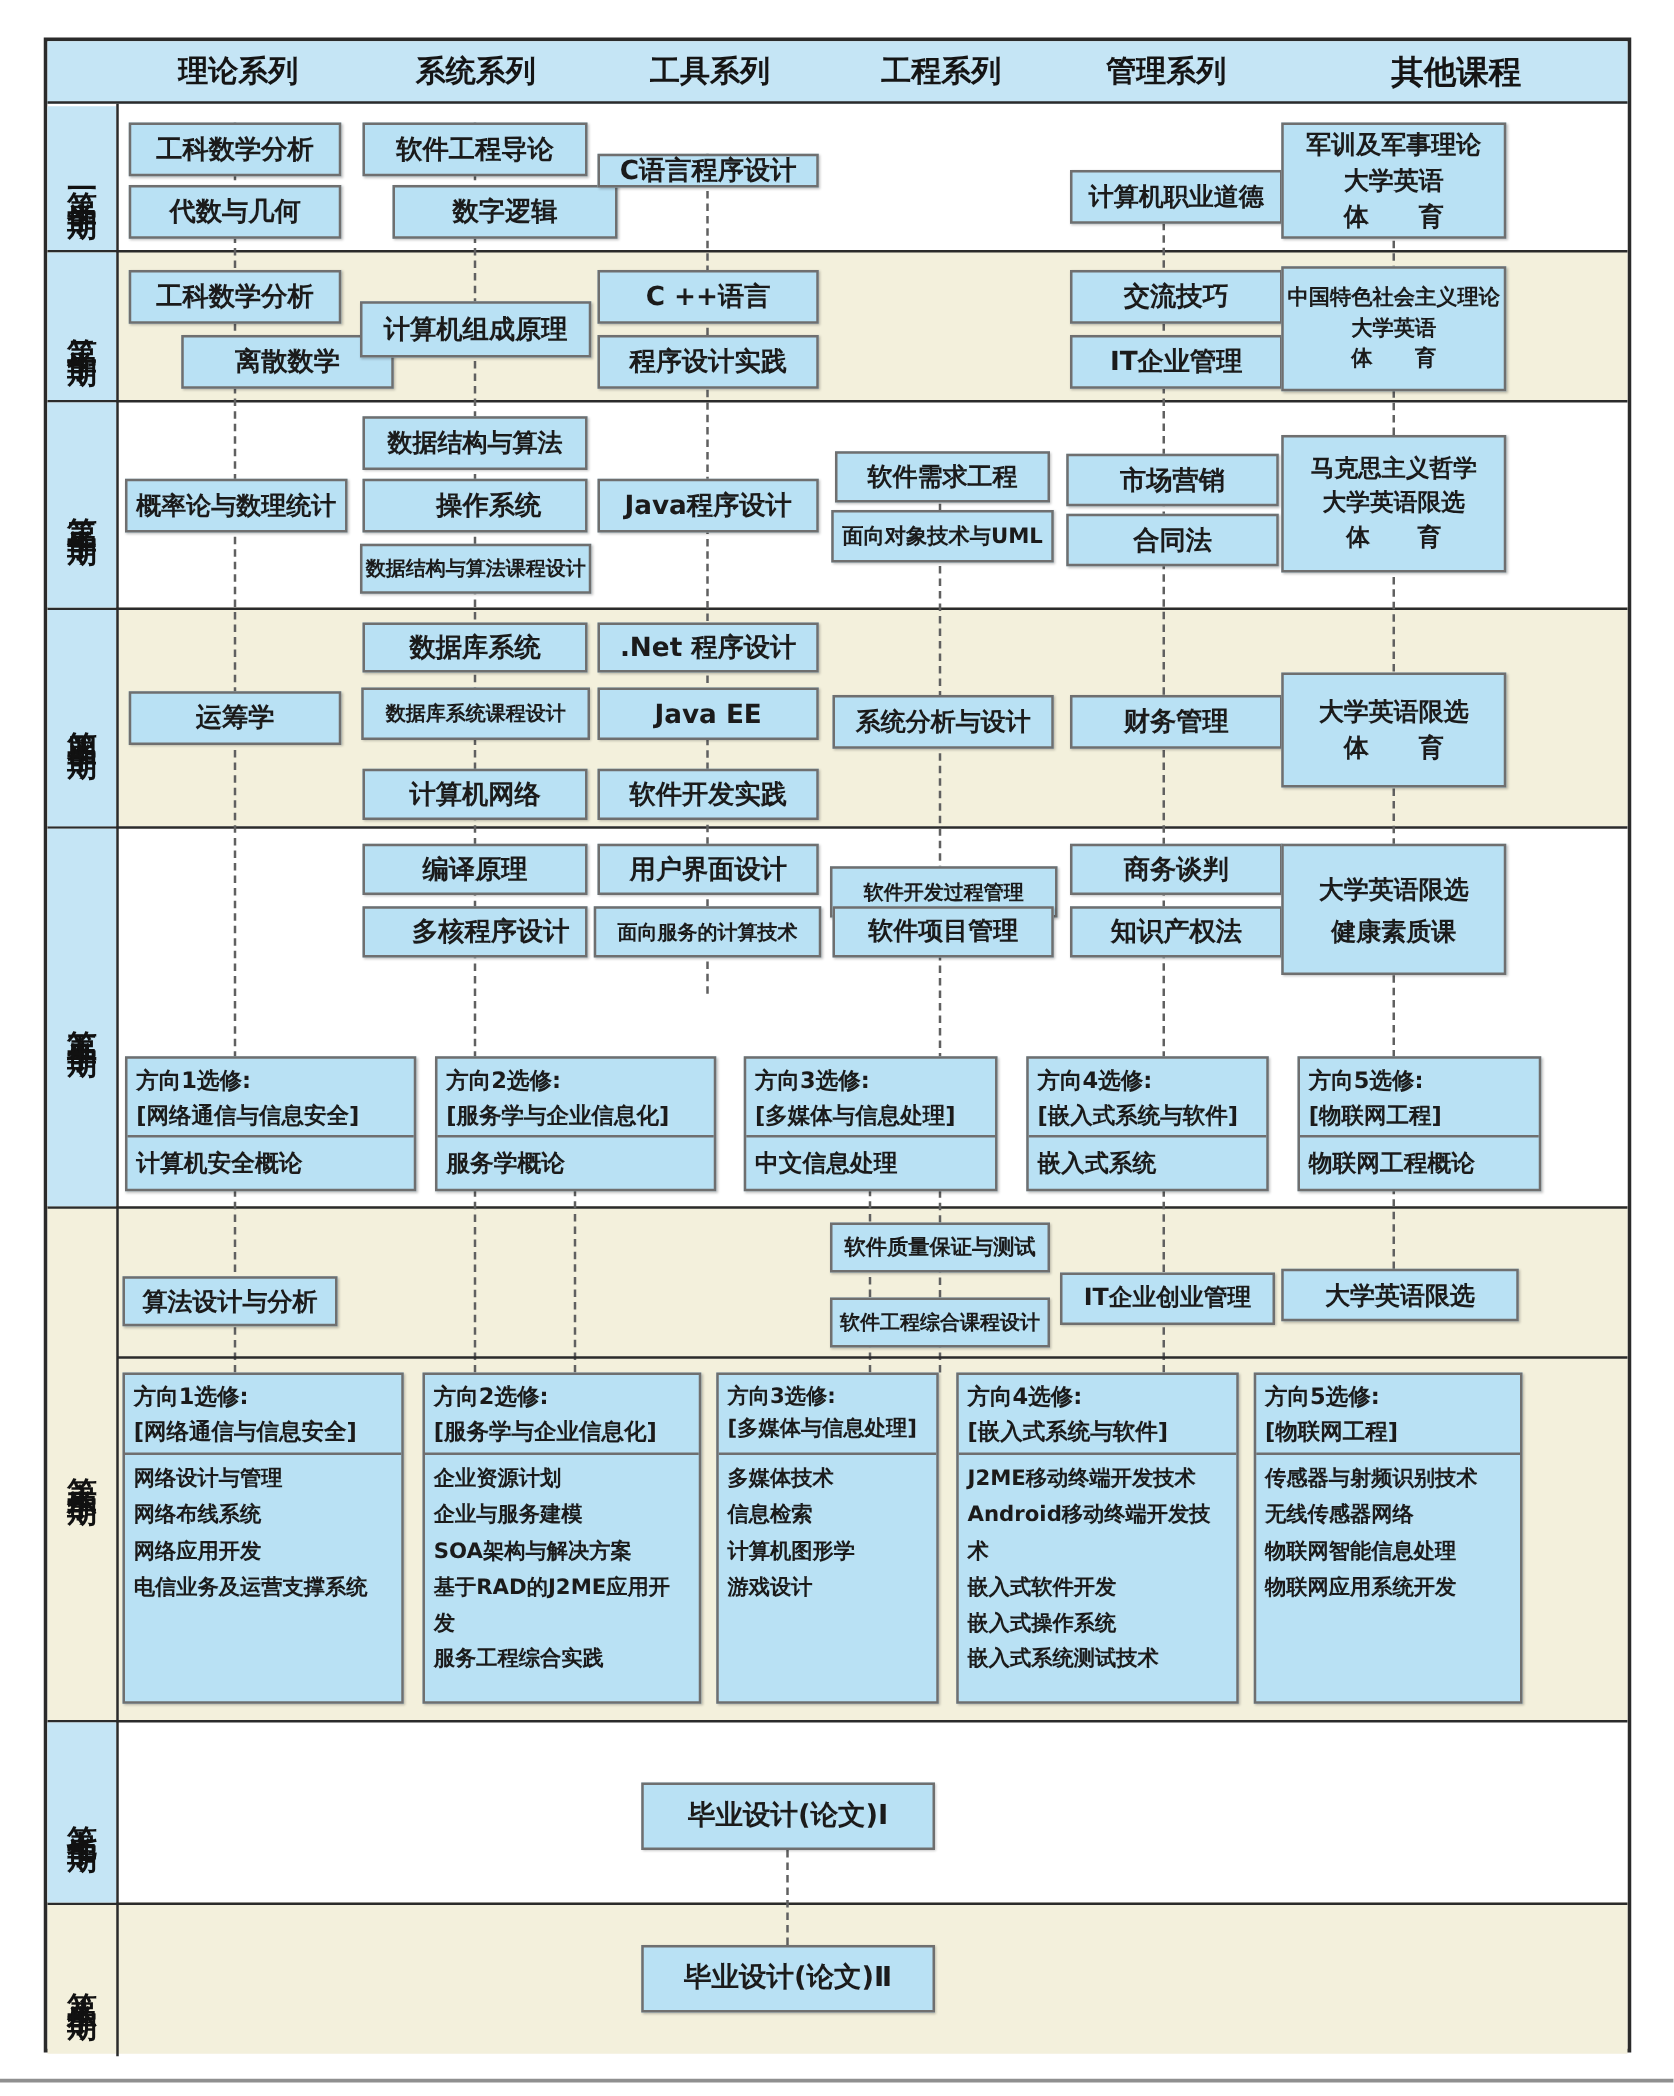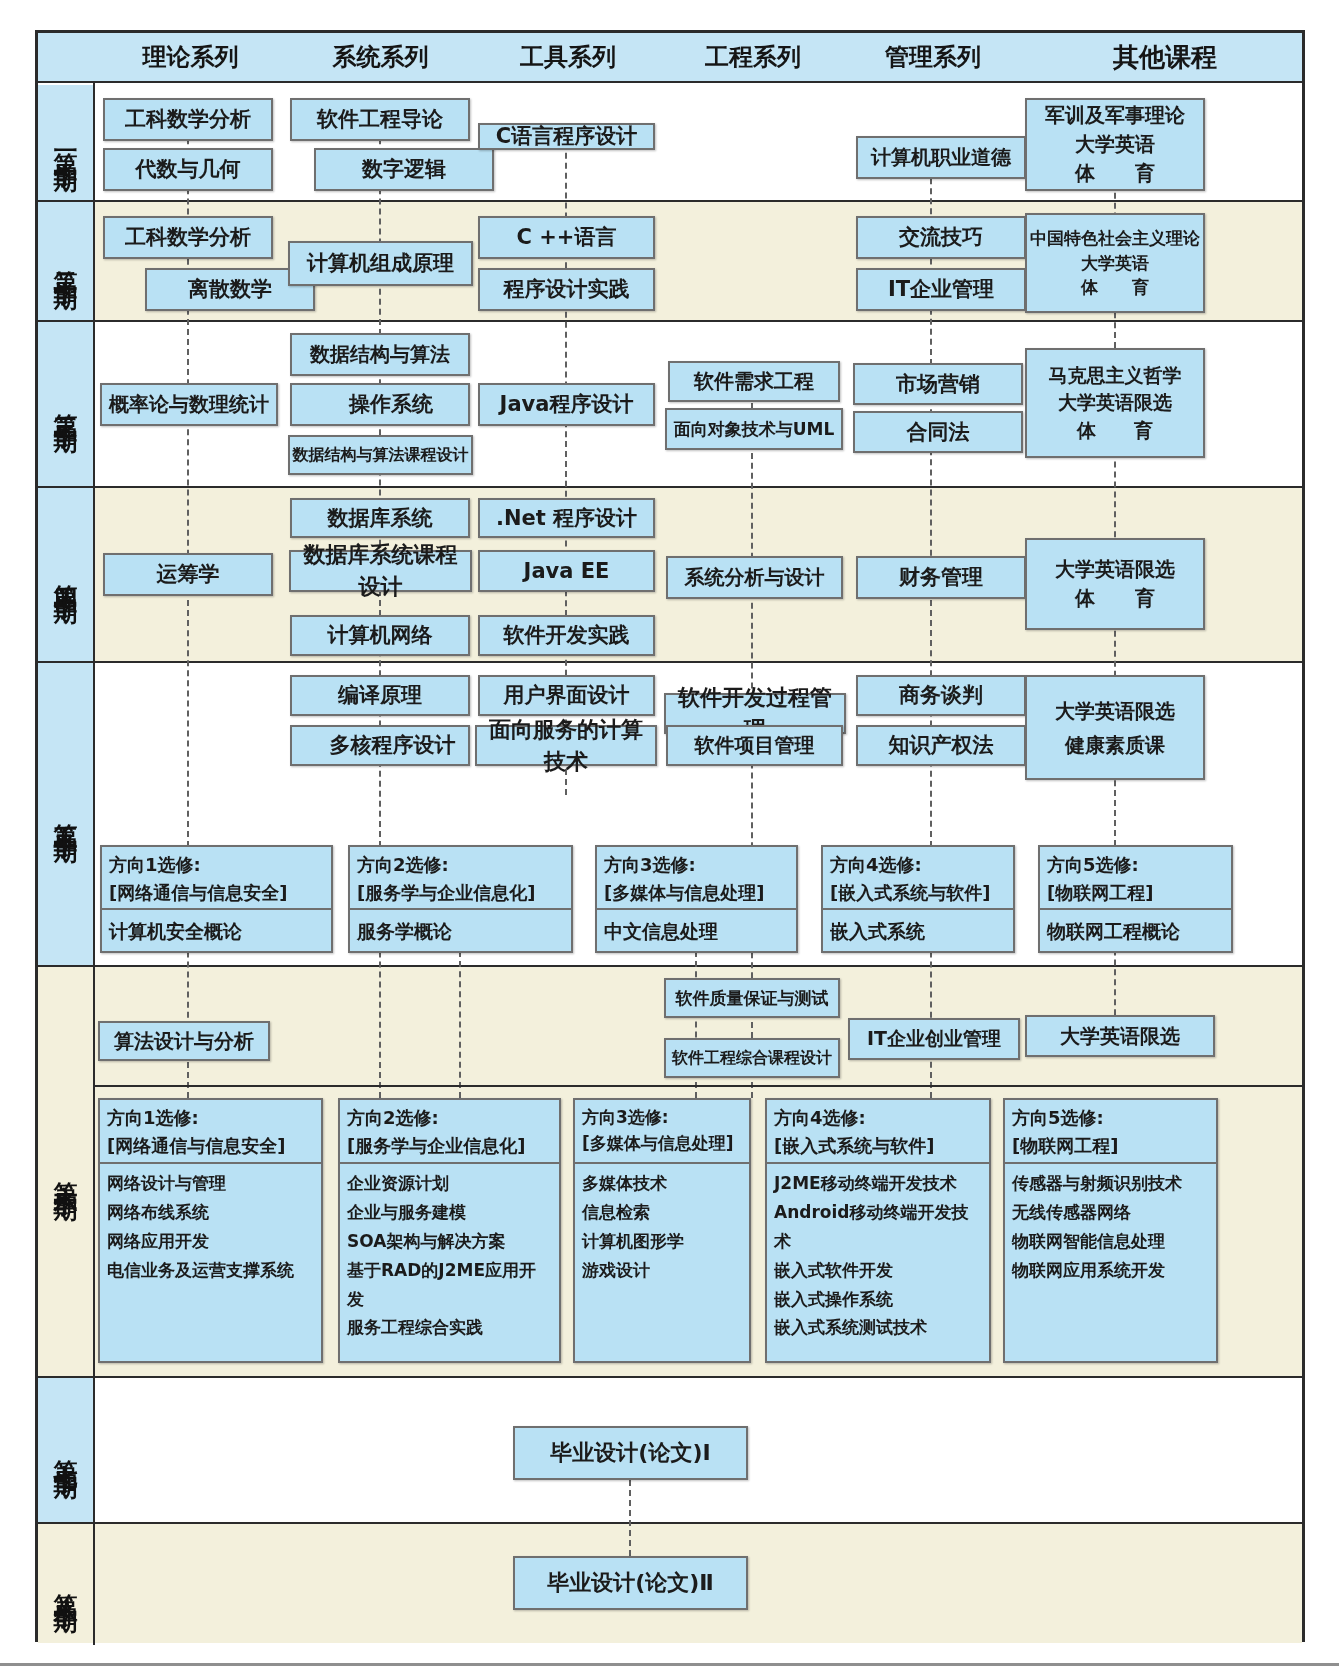--- a/index.html
+++ b/index.html
@@ -8,21 +8,21 @@
   .chart{position:absolute;left:35px;top:30px;width:1270px;height:1612px;border:3px solid #2b2b2b;background:#fff;box-sizing:border-box;}
   .hdr{position:absolute;left:0;top:0;width:100%;height:50px;background:#c5e5f5;border-bottom:2px solid #2b2b2b;box-sizing:border-box;z-index:2;}
   .hcol{position:absolute;top:0;height:48px;display:flex;align-items:center;justify-content:center;font-size:24px;font-weight:bold;color:#151515;z-index:3;}
   .row{position:absolute;left:0;width:100%;border-top:2px solid #2b2b2b;box-sizing:border-box;z-index:0;}
   .white{background:#ffffff;} .beige{background:#f3f0dc;}
   .vline{position:absolute;left:55px;top:50px;height:1562px;width:0;border-left:2px solid #2b2b2b;z-index:2;}
   .slab{position:absolute;left:0;width:55px;display:flex;align-items:center;justify-content:center;z-index:2;}
   .slab.blue{background:#c5e5f5;}
   .slab span{writing-mode:vertical-rl;text-orientation:upright;font-size:24px;font-weight:bold;color:#111;letter-spacing:5px;}
   .box{position:absolute;background:#b9e1f4;border:2px solid #6f6f6f;box-sizing:border-box;display:flex;align-items:center;justify-content:center;text-align:center;font-weight:bold;font-size:21px;color:#1b1b1b;white-space:pre-line;line-height:1.45;z-index:3;box-shadow:1px 1px 2px rgba(0,0,0,.25);padding:1px 2px;}
-  .f20{font-size:20px;} .f19{font-size:19px;} .f18{font-size:22px;} .f17{font-size:17px;} .f16{font-size:16px;} .f22{font-size:22px;}
+  .f20{font-size:20px;} .f19{font-size:19px;} .f18{font-size:16px;} .f17{font-size:17px;} .f16{font-size:16px;} .f22{font-size:22px;}
   .dir{position:absolute;background:#b9e1f4;border:2px solid #6f6f6f;box-sizing:border-box;z-index:3;color:#1b1b1b;font-weight:bold;box-shadow:1px 1px 2px rgba(0,0,0,.25);}
   .dir .hd{border-bottom:2px solid #6f6f6f;padding:4px 7px 5px;font-size:18px;line-height:1.55;white-space:pre-line;box-sizing:border-box;}
   .dir .bd{padding:5px 7px;font-size:17px;line-height:1.7;white-space:pre-line;box-sizing:border-box;}
   .r5d{height:108px;} .r5d .hd{height:63px;} 
   .r6d{height:265px;} .r6d .hd{height:64px;}
   .dash{position:absolute;width:0;border-left:2px dashed #606060;z-index:1;}
   .innersep{position:absolute;left:56px;top:1052px;width:1208px;height:0;border-top:2px solid #2b2b2b;z-index:2;}
   .pagerule{position:absolute;left:0;top:1663px;width:1339px;height:0;border-top:3px solid #8f8f8f;}
 </style>
 </head>

